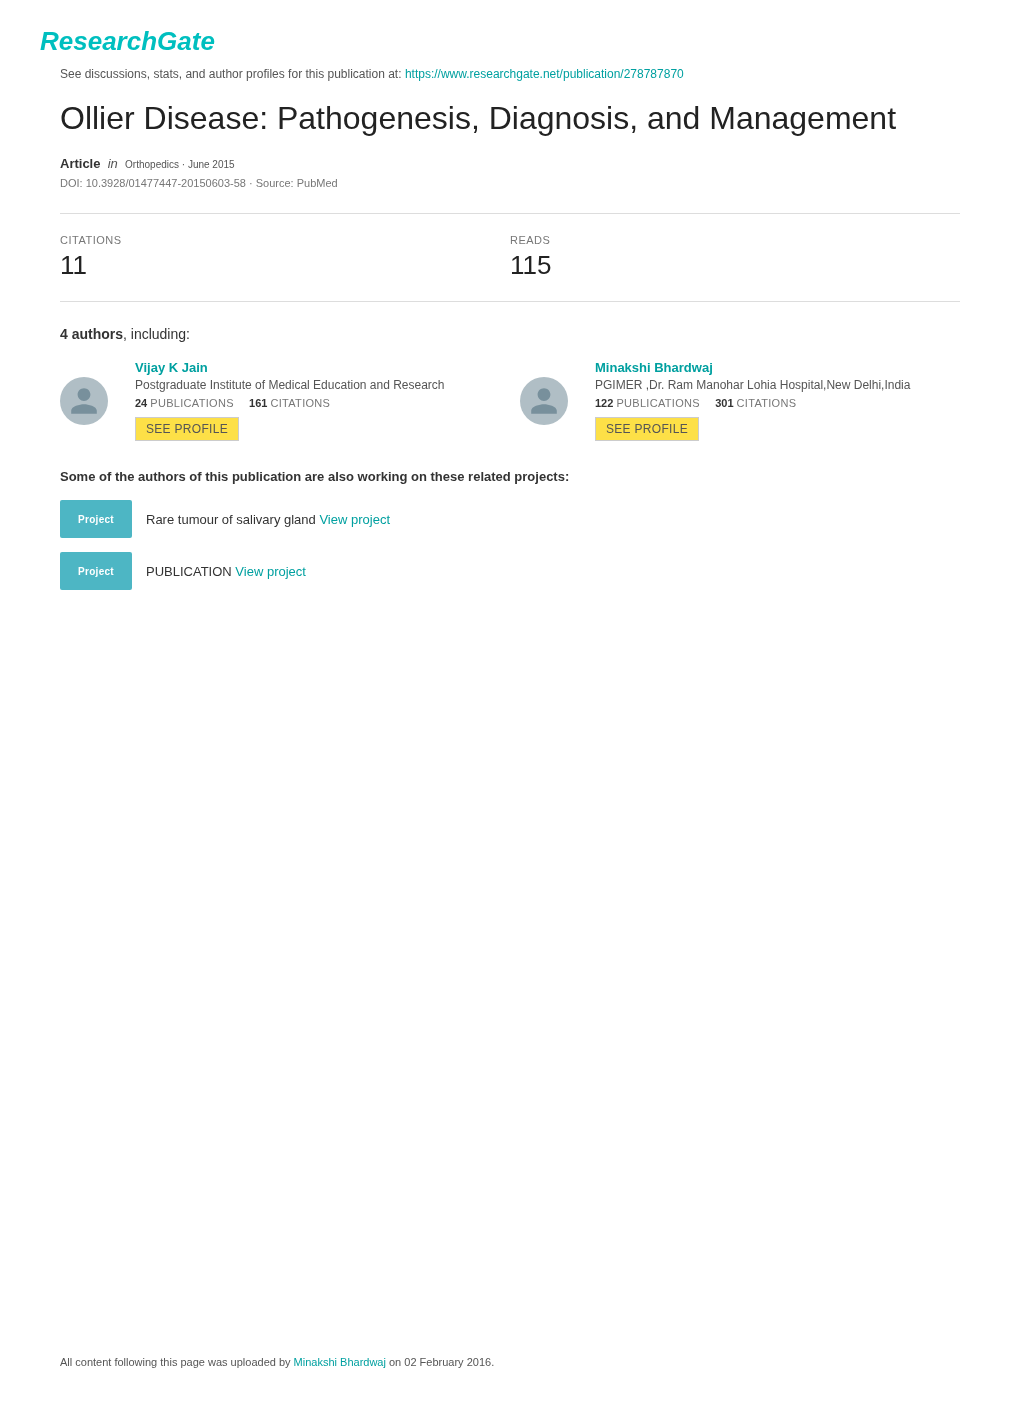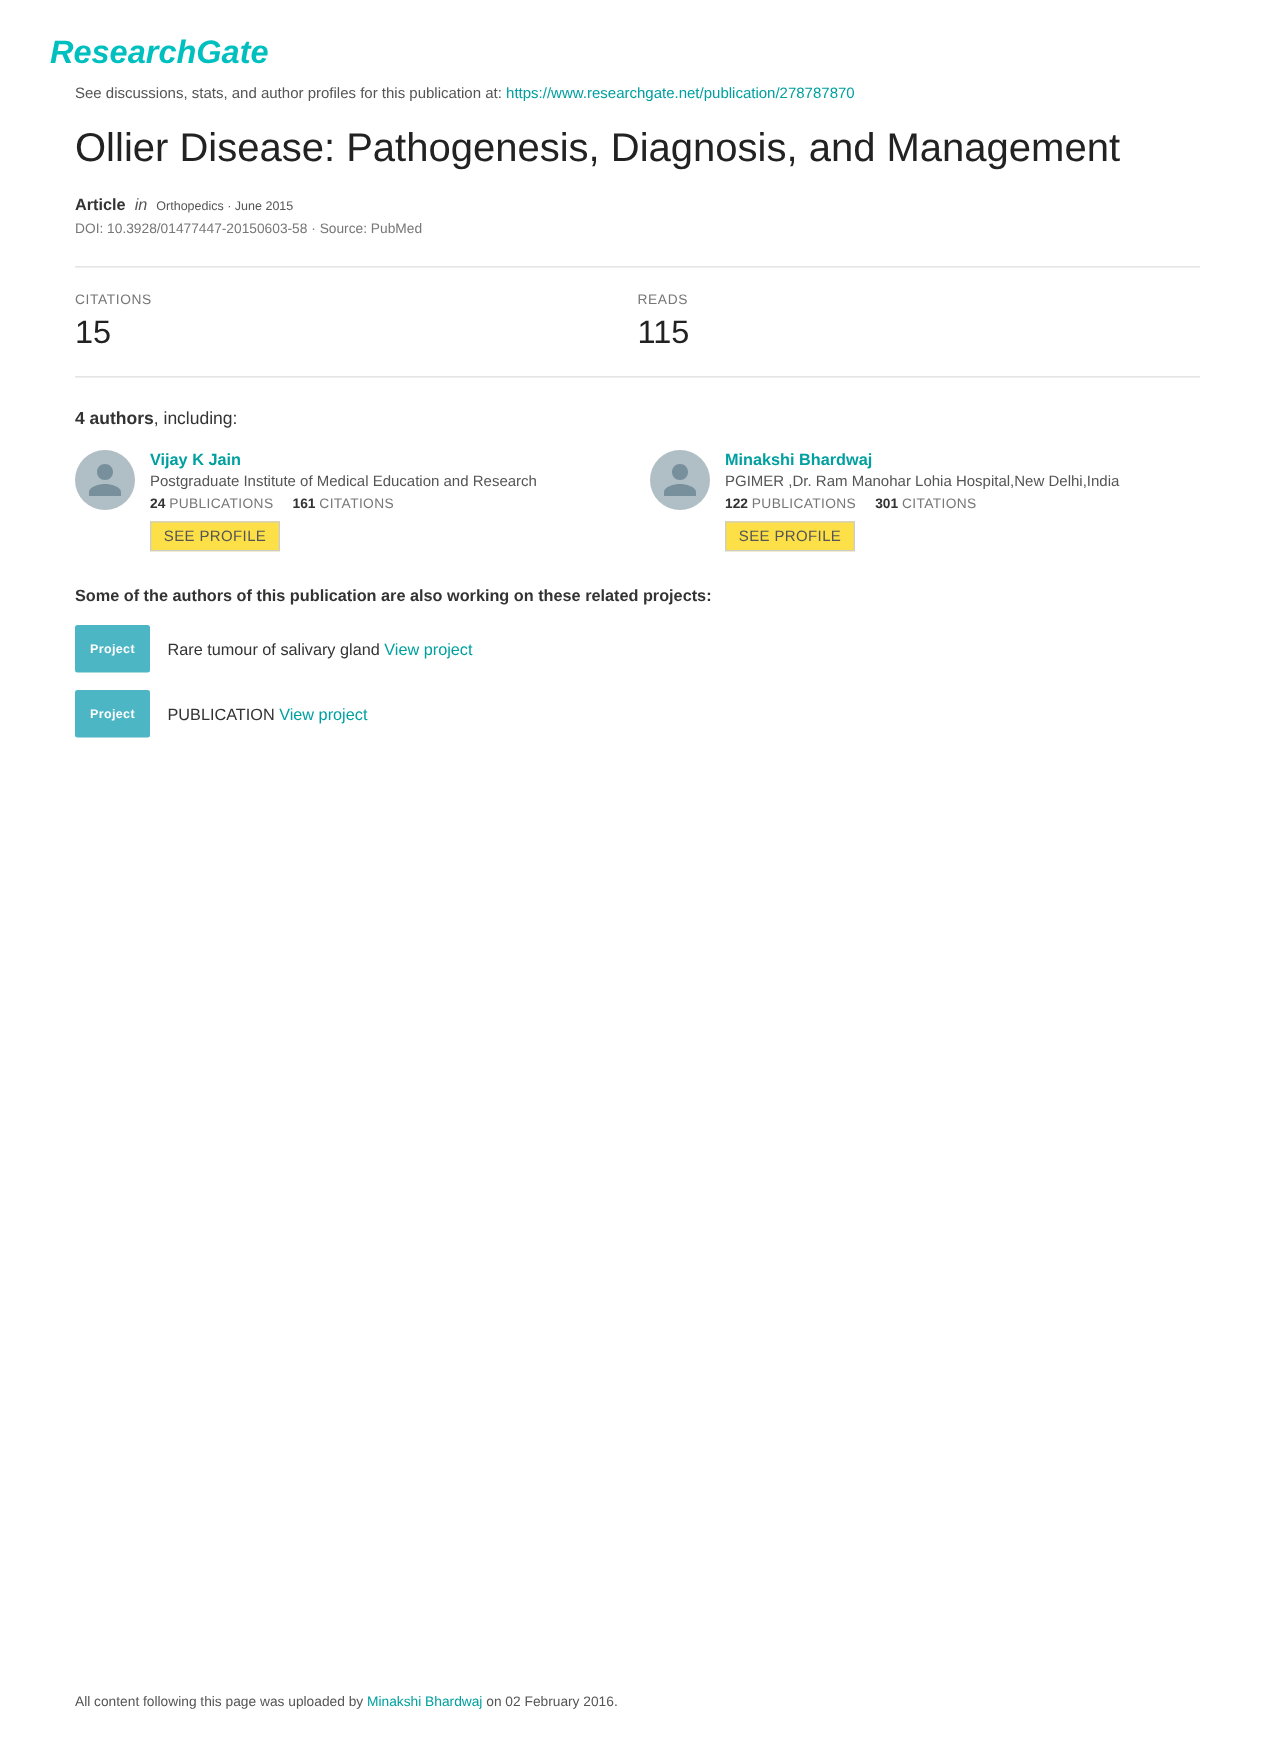--- a/index.html
+++ b/index.html
@@ -113,22 +113,22 @@
       font-weight: bold;
     }
 
     .authors-grid {
       display: flex;
       gap: 20px;
     }
     .author-card {
       flex: 1;
       display: flex;
-      gap: 12px;
-      align-items: flex-start;
+      gap: 27px;
+      align-items: center;
     }
     .author-avatar {
       width: 48px;
       height: 48px;
       border-radius: 50%;
       background: #b0bec5;
       flex-shrink: 0;
       display: flex;
       align-items: center;
       justify-content: center;
@@ -190,21 +190,21 @@
       font-weight: bold;
       margin-bottom: 16px;
     }
     .project-item {
       display: flex;
       align-items: center;
       gap: 14px;
       margin-bottom: 14px;
     }
     .project-thumbnail {
-      width: 60px;
+      width: 72px;
       height: 38px;
       background: #4db6c4;
       display: flex;
       align-items: center;
       justify-content: center;
       flex-shrink: 0;
       border-radius: 2px;
     }
     .project-thumbnail span {
       color: white;
@@ -263,21 +263,21 @@
     </span>
     <span class="journal">Orthopedics · June 2015</span>
   </div>
   <div class="doi-text">DOI: 10.3928/01477447-20150603-58 · Source: PubMed</div>
 
   <hr class="divider">
 
   <div class="stats-row">
     <div class="stat-block">
       <div class="stat-label">CITATIONS</div>
-      <div class="stat-value">15</div>
+      <div class="stat-value">11</div>
     </div>
     <div class="stat-block">
       <div class="stat-label">READS</div>
       <div class="stat-value">115</div>
     </div>
   </div>
 
   <div class="authors-section">
     <p class="authors-heading">
       <strong>4 authors</strong><span>, including:</span>

